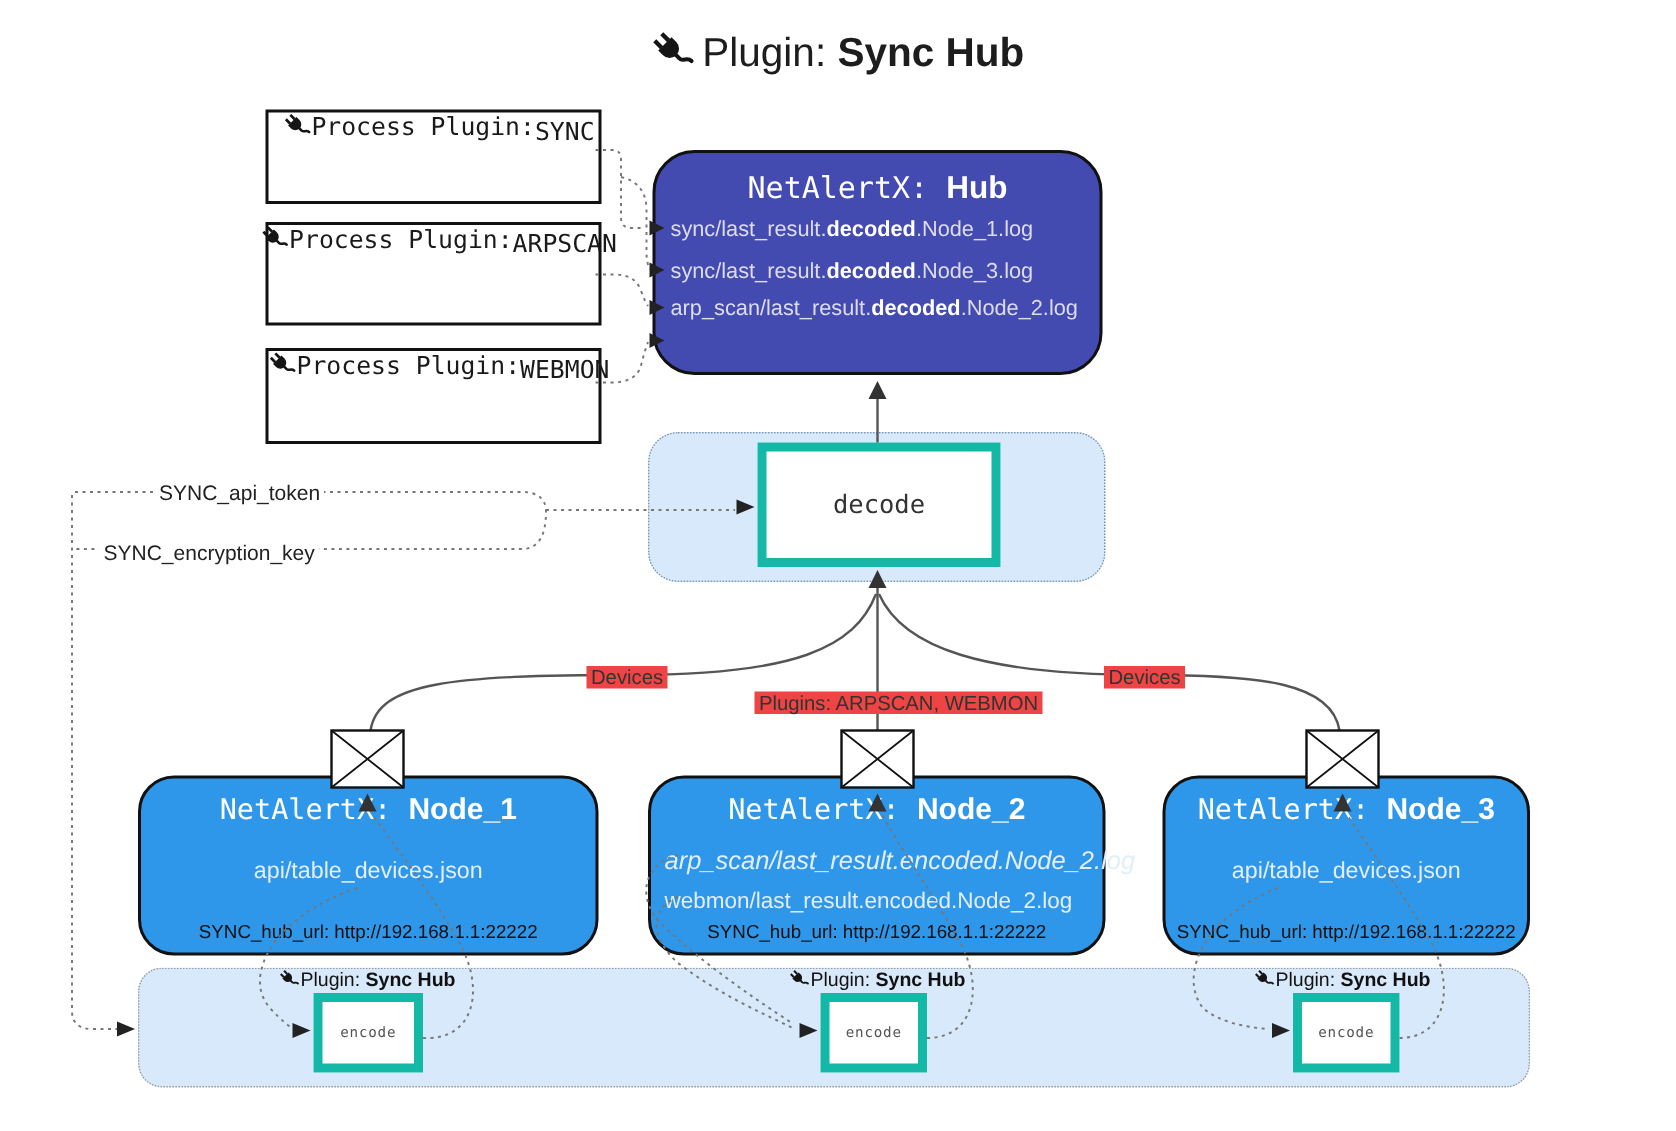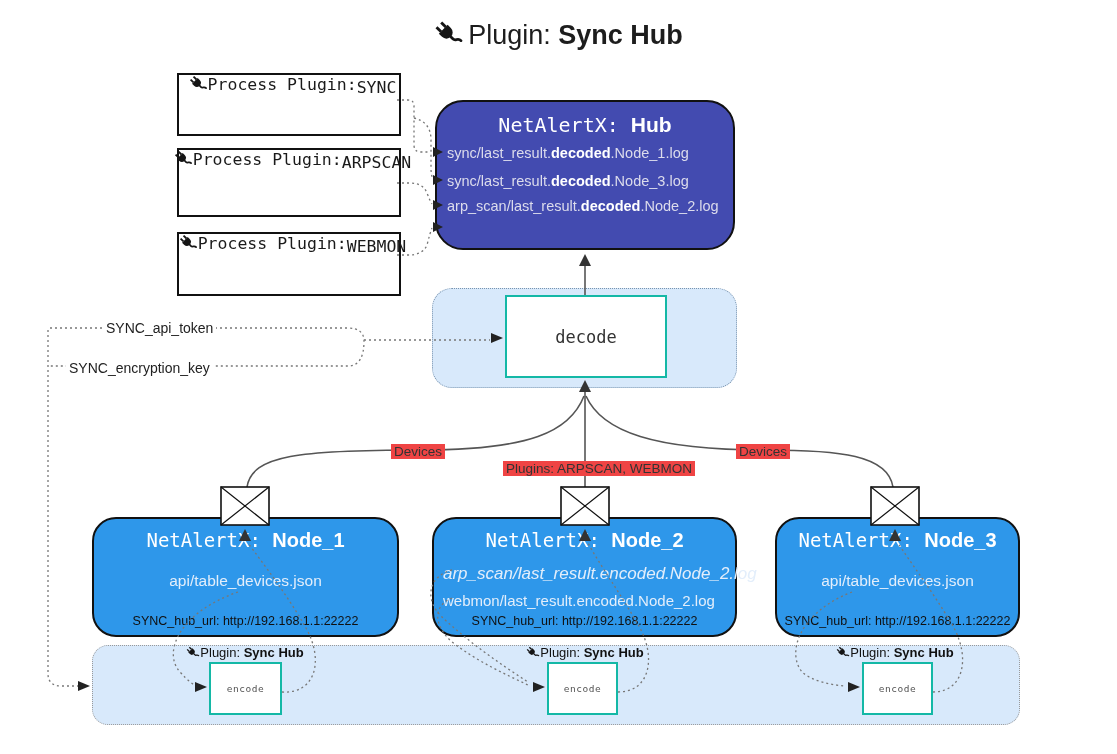--- a/index.html
+++ b/index.html
@@ -32,21 +32,21 @@
        border:2px solid #111;border-radius:28px;z-index:2;box-sizing:border-box;}
   .hub .htitle{position:absolute;left:0;top:11px;width:100%;text-align:center;
        font-family:"DejaVu Sans Mono",monospace;font-size:20px;color:#fff;white-space:nowrap;}
   .hub .htitle b{font-family:"Liberation Sans",sans-serif;font-size:21px;font-weight:700;}
   .hub .hline{position:absolute;left:10px;white-space:nowrap;font-size:14.5px;color:#dcdcec;}
   .hub .hline b{color:#fff;font-weight:700;}
 
   
   .panel{background:var(--panel);border:1.6px dotted #7a94ae;box-sizing:border-box;z-index:1;}
   .decode-panel{left:432px;top:288px;width:305px;height:100px;border-radius:20px;}
-  .wbox{background:#fff;border:2px solid #14b8a6;box-sizing:border-box;z-index:2;
+  .wbox{background:#fff;border:6px solid #14b8a6;box-sizing:border-box;z-index:2;
         display:flex;align-items:center;justify-content:center;
         font-family:"DejaVu Sans Mono",monospace;color:#333;}
   .decode-box{left:505px;top:295px;width:162px;height:83px;font-size:17px;}
 
   
   .flabel{z-index:6;background:#fff;padding:0 3px;font-size:14px;color:#222;white-space:nowrap;}
   .elabel{z-index:6;background:#ef4444;padding:0 3px;font-size:13.5px;color:#333;white-space:nowrap;}
 
   
   .node{background:var(--node);border:2px solid #111;border-radius:24px;z-index:2;box-sizing:border-box;top:517px;height:120px;}

